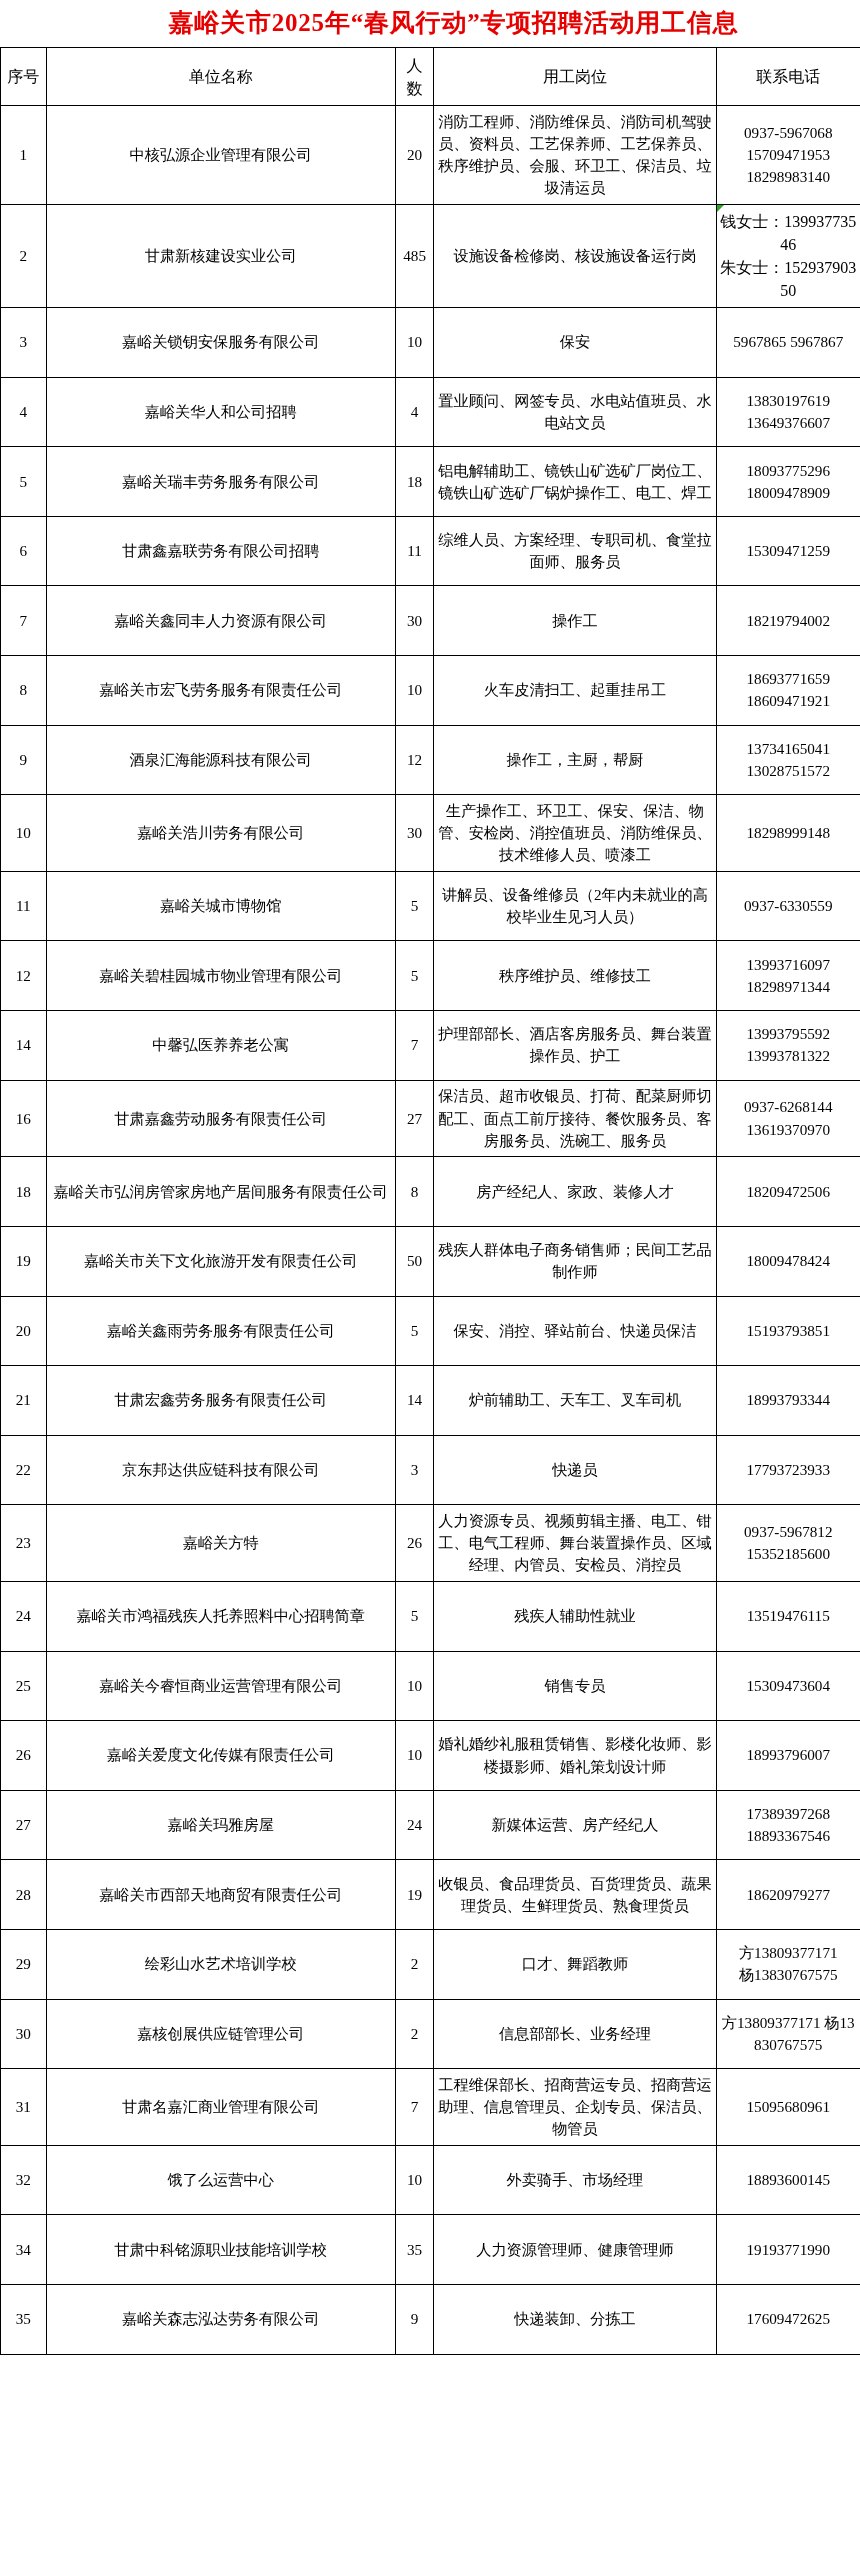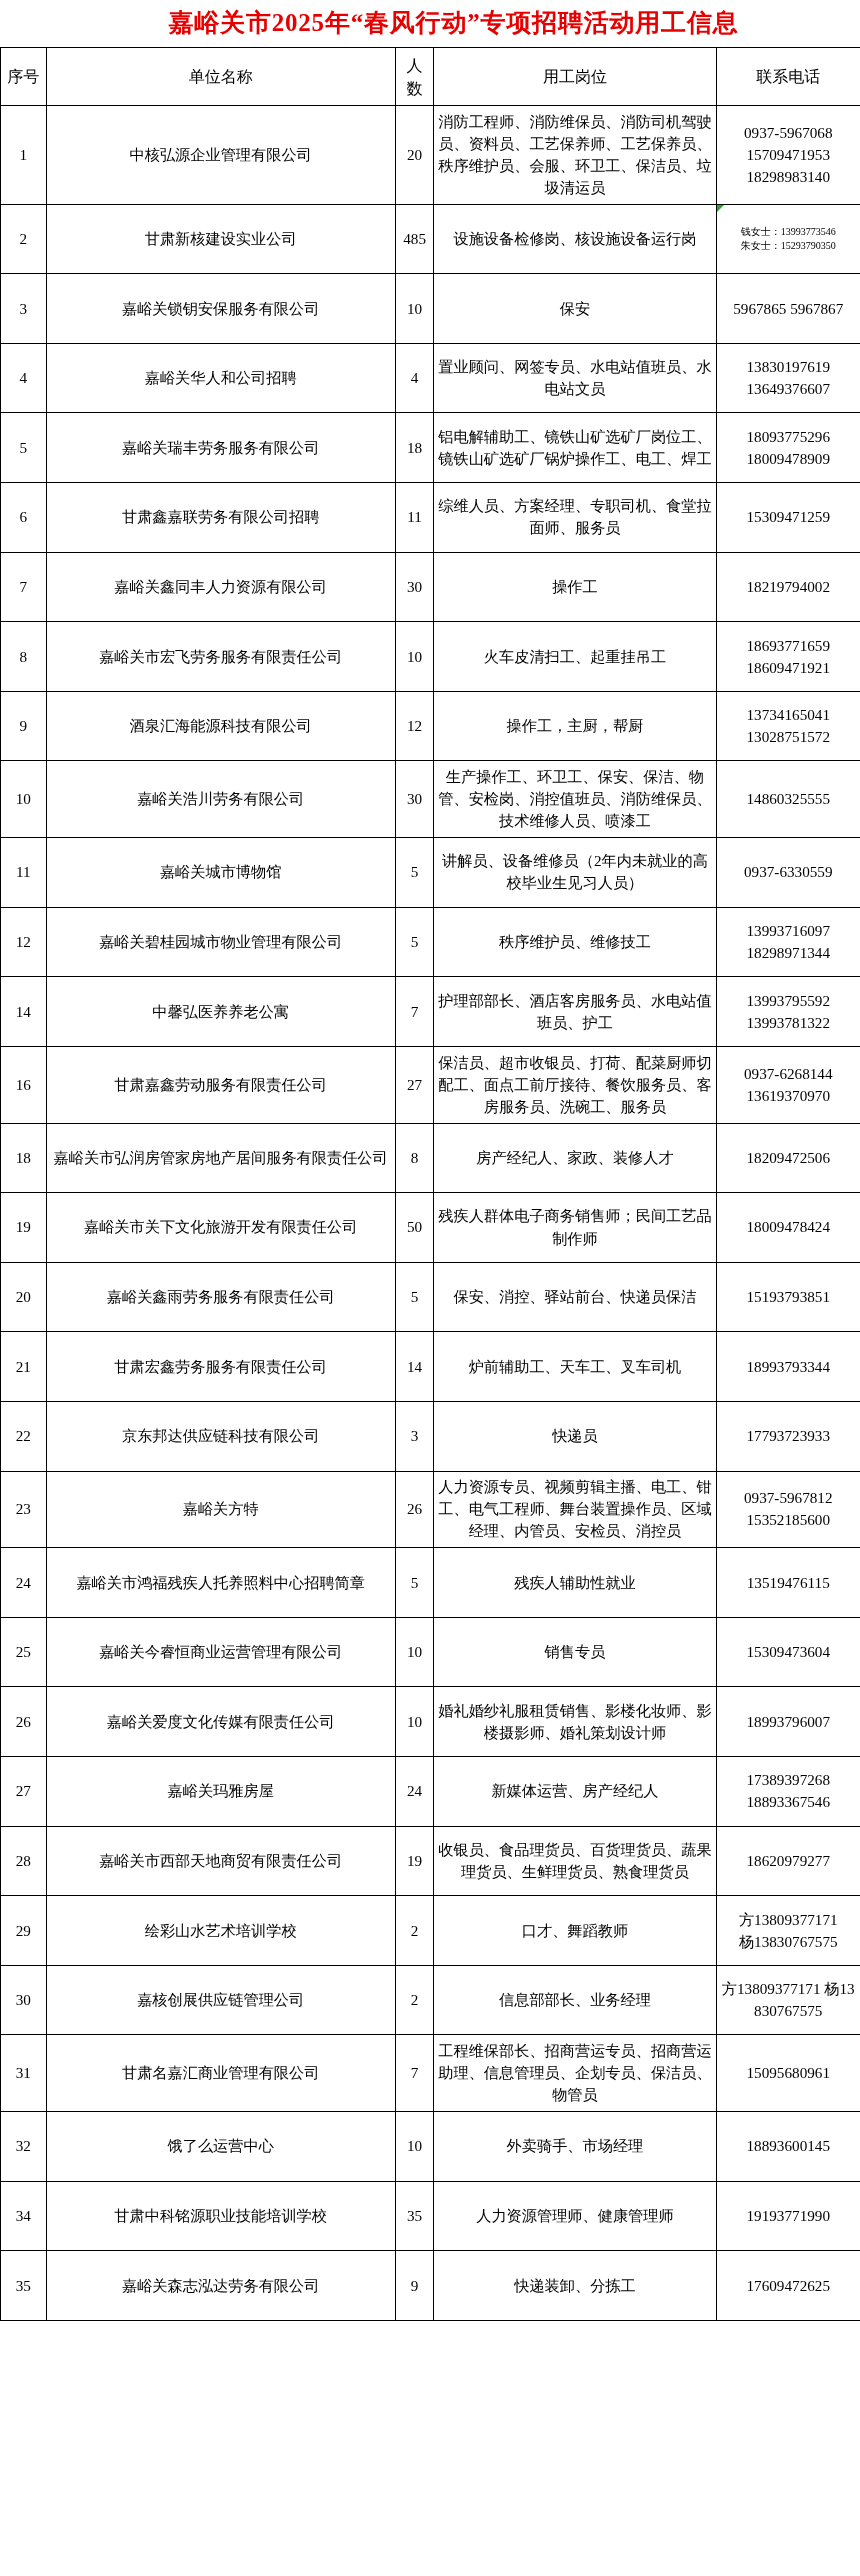--- a/index.html
+++ b/index.html
@@ -54,21 +54,21 @@
   table.info-table td.count-cell {
     font-family: "Liberation Serif", "DejaVu Serif", serif;
   }
   table.info-table tr.data-row td {
     height: 59px; 
   }
   td.jobs-cell, td.phone-cell {
     white-space: pre-line;
   }
   td.phone-cell.small-phone {
-    font-size: 10px;
+    font-size: 16px;
     white-space: pre-line;
   }
   
   td.phone-cell.marker-cell::before {
     content: "";
     position: absolute;
     top: 0;
     left: 0;
     width: 0;
     height: 0;
@@ -169,42 +169,42 @@
       <td class="count-cell">12</td>
       <td class="jobs-cell">操作工，主厨，帮厨</td>
       <td class="phone-cell">13734165041
 13028751572</td>
     </tr>
         <tr class="data-row">
       <td class="no-cell">10</td>
       <td class="company-cell">嘉峪关浩川劳务有限公司</td>
       <td class="count-cell">30</td>
       <td class="jobs-cell">生产操作工、环卫工、保安、保洁、物管、安检岗、消控值班员、消防维保员、技术维修人员、喷漆工</td>
-      <td class="phone-cell">14860325555</td>
+      <td class="phone-cell">18298999148</td>
     </tr>
         <tr class="data-row">
       <td class="no-cell">11</td>
       <td class="company-cell">嘉峪关城市博物馆</td>
       <td class="count-cell">5</td>
       <td class="jobs-cell">讲解员、设备维修员（2年内未就业的高校毕业生见习人员）</td>
       <td class="phone-cell">0937-6330559</td>
     </tr>
         <tr class="data-row">
       <td class="no-cell">12</td>
       <td class="company-cell">嘉峪关碧桂园城市物业管理有限公司</td>
       <td class="count-cell">5</td>
       <td class="jobs-cell">秩序维护员、维修技工</td>
       <td class="phone-cell">13993716097
 18298971344</td>
     </tr>
         <tr class="data-row">
       <td class="no-cell">14</td>
       <td class="company-cell">中馨弘医养养老公寓</td>
       <td class="count-cell">7</td>
-      <td class="jobs-cell">护理部部长、酒店客房服务员、水电站值班员、护工</td>
+      <td class="jobs-cell">护理部部长、酒店客房服务员、舞台装置操作员、护工</td>
       <td class="phone-cell">13993795592
 13993781322</td>
     </tr>
         <tr class="data-row">
       <td class="no-cell">16</td>
       <td class="company-cell">甘肃嘉鑫劳动服务有限责任公司</td>
       <td class="count-cell">27</td>
       <td class="jobs-cell">保洁员、超市收银员、打荷、配菜厨师切配工、面点工前厅接待、餐饮服务员、客房服务员、洗碗工、服务员</td>
       <td class="phone-cell">0937-6268144
 13619370970</td>

